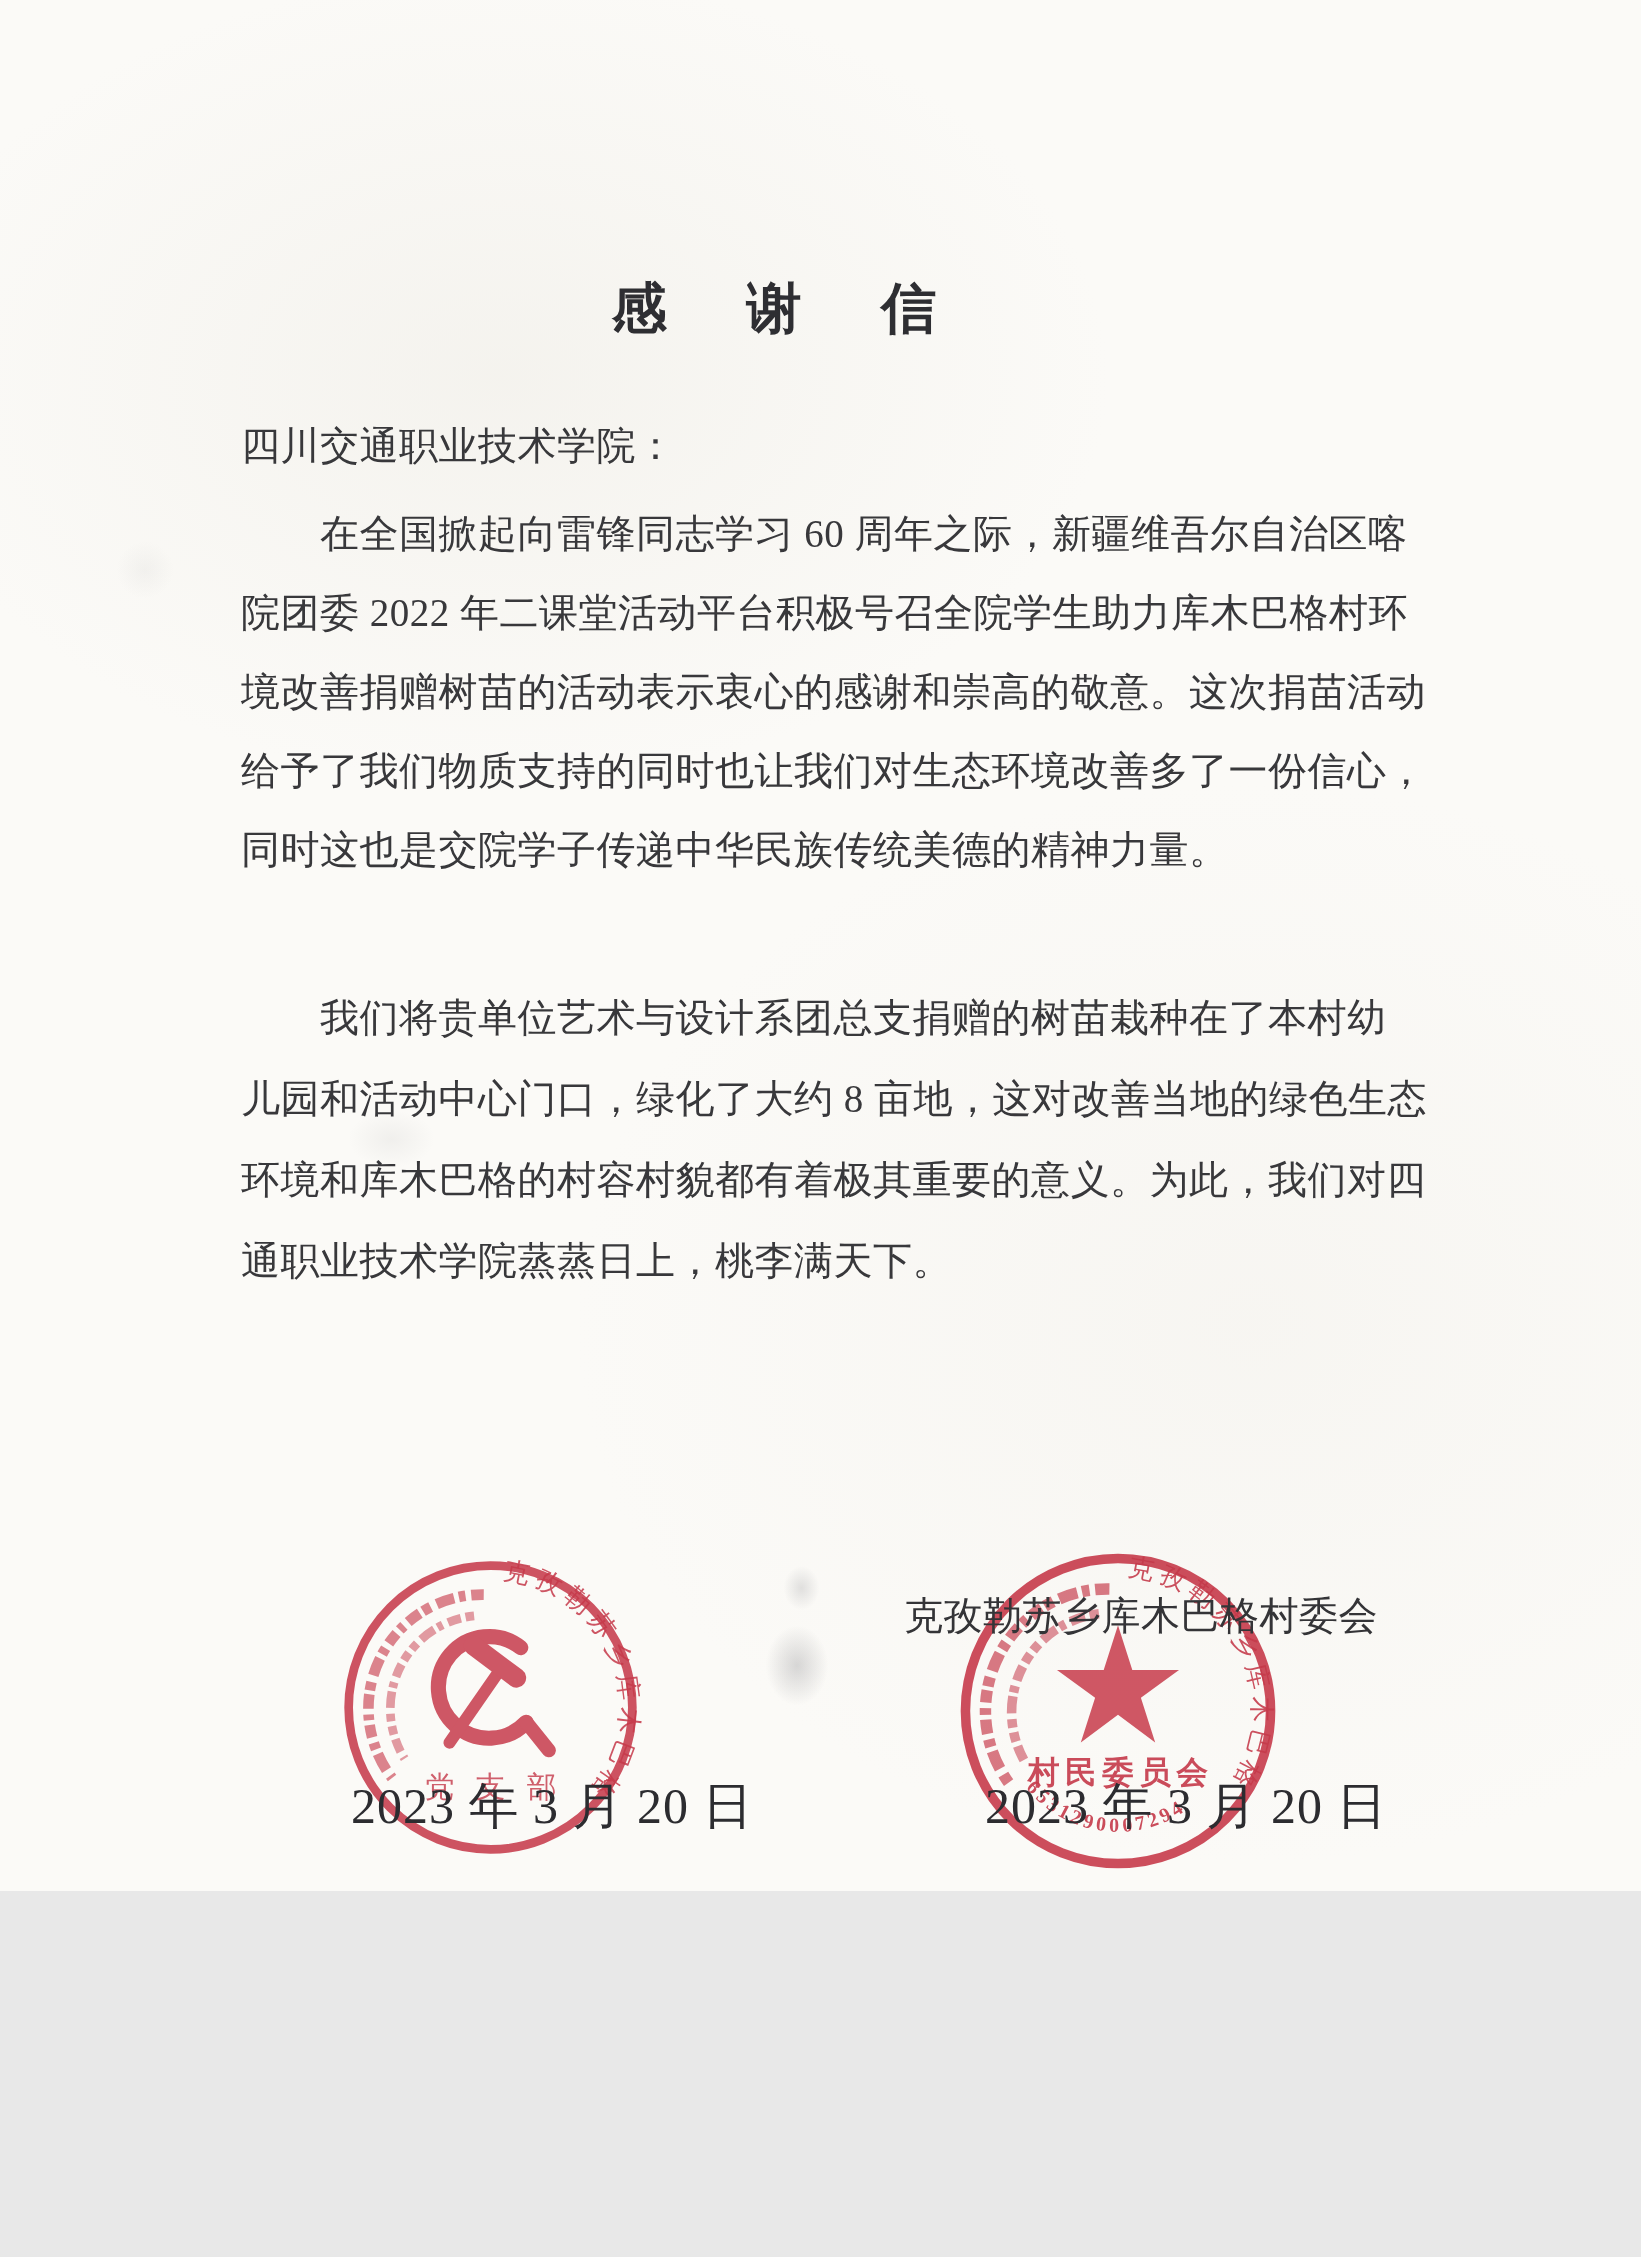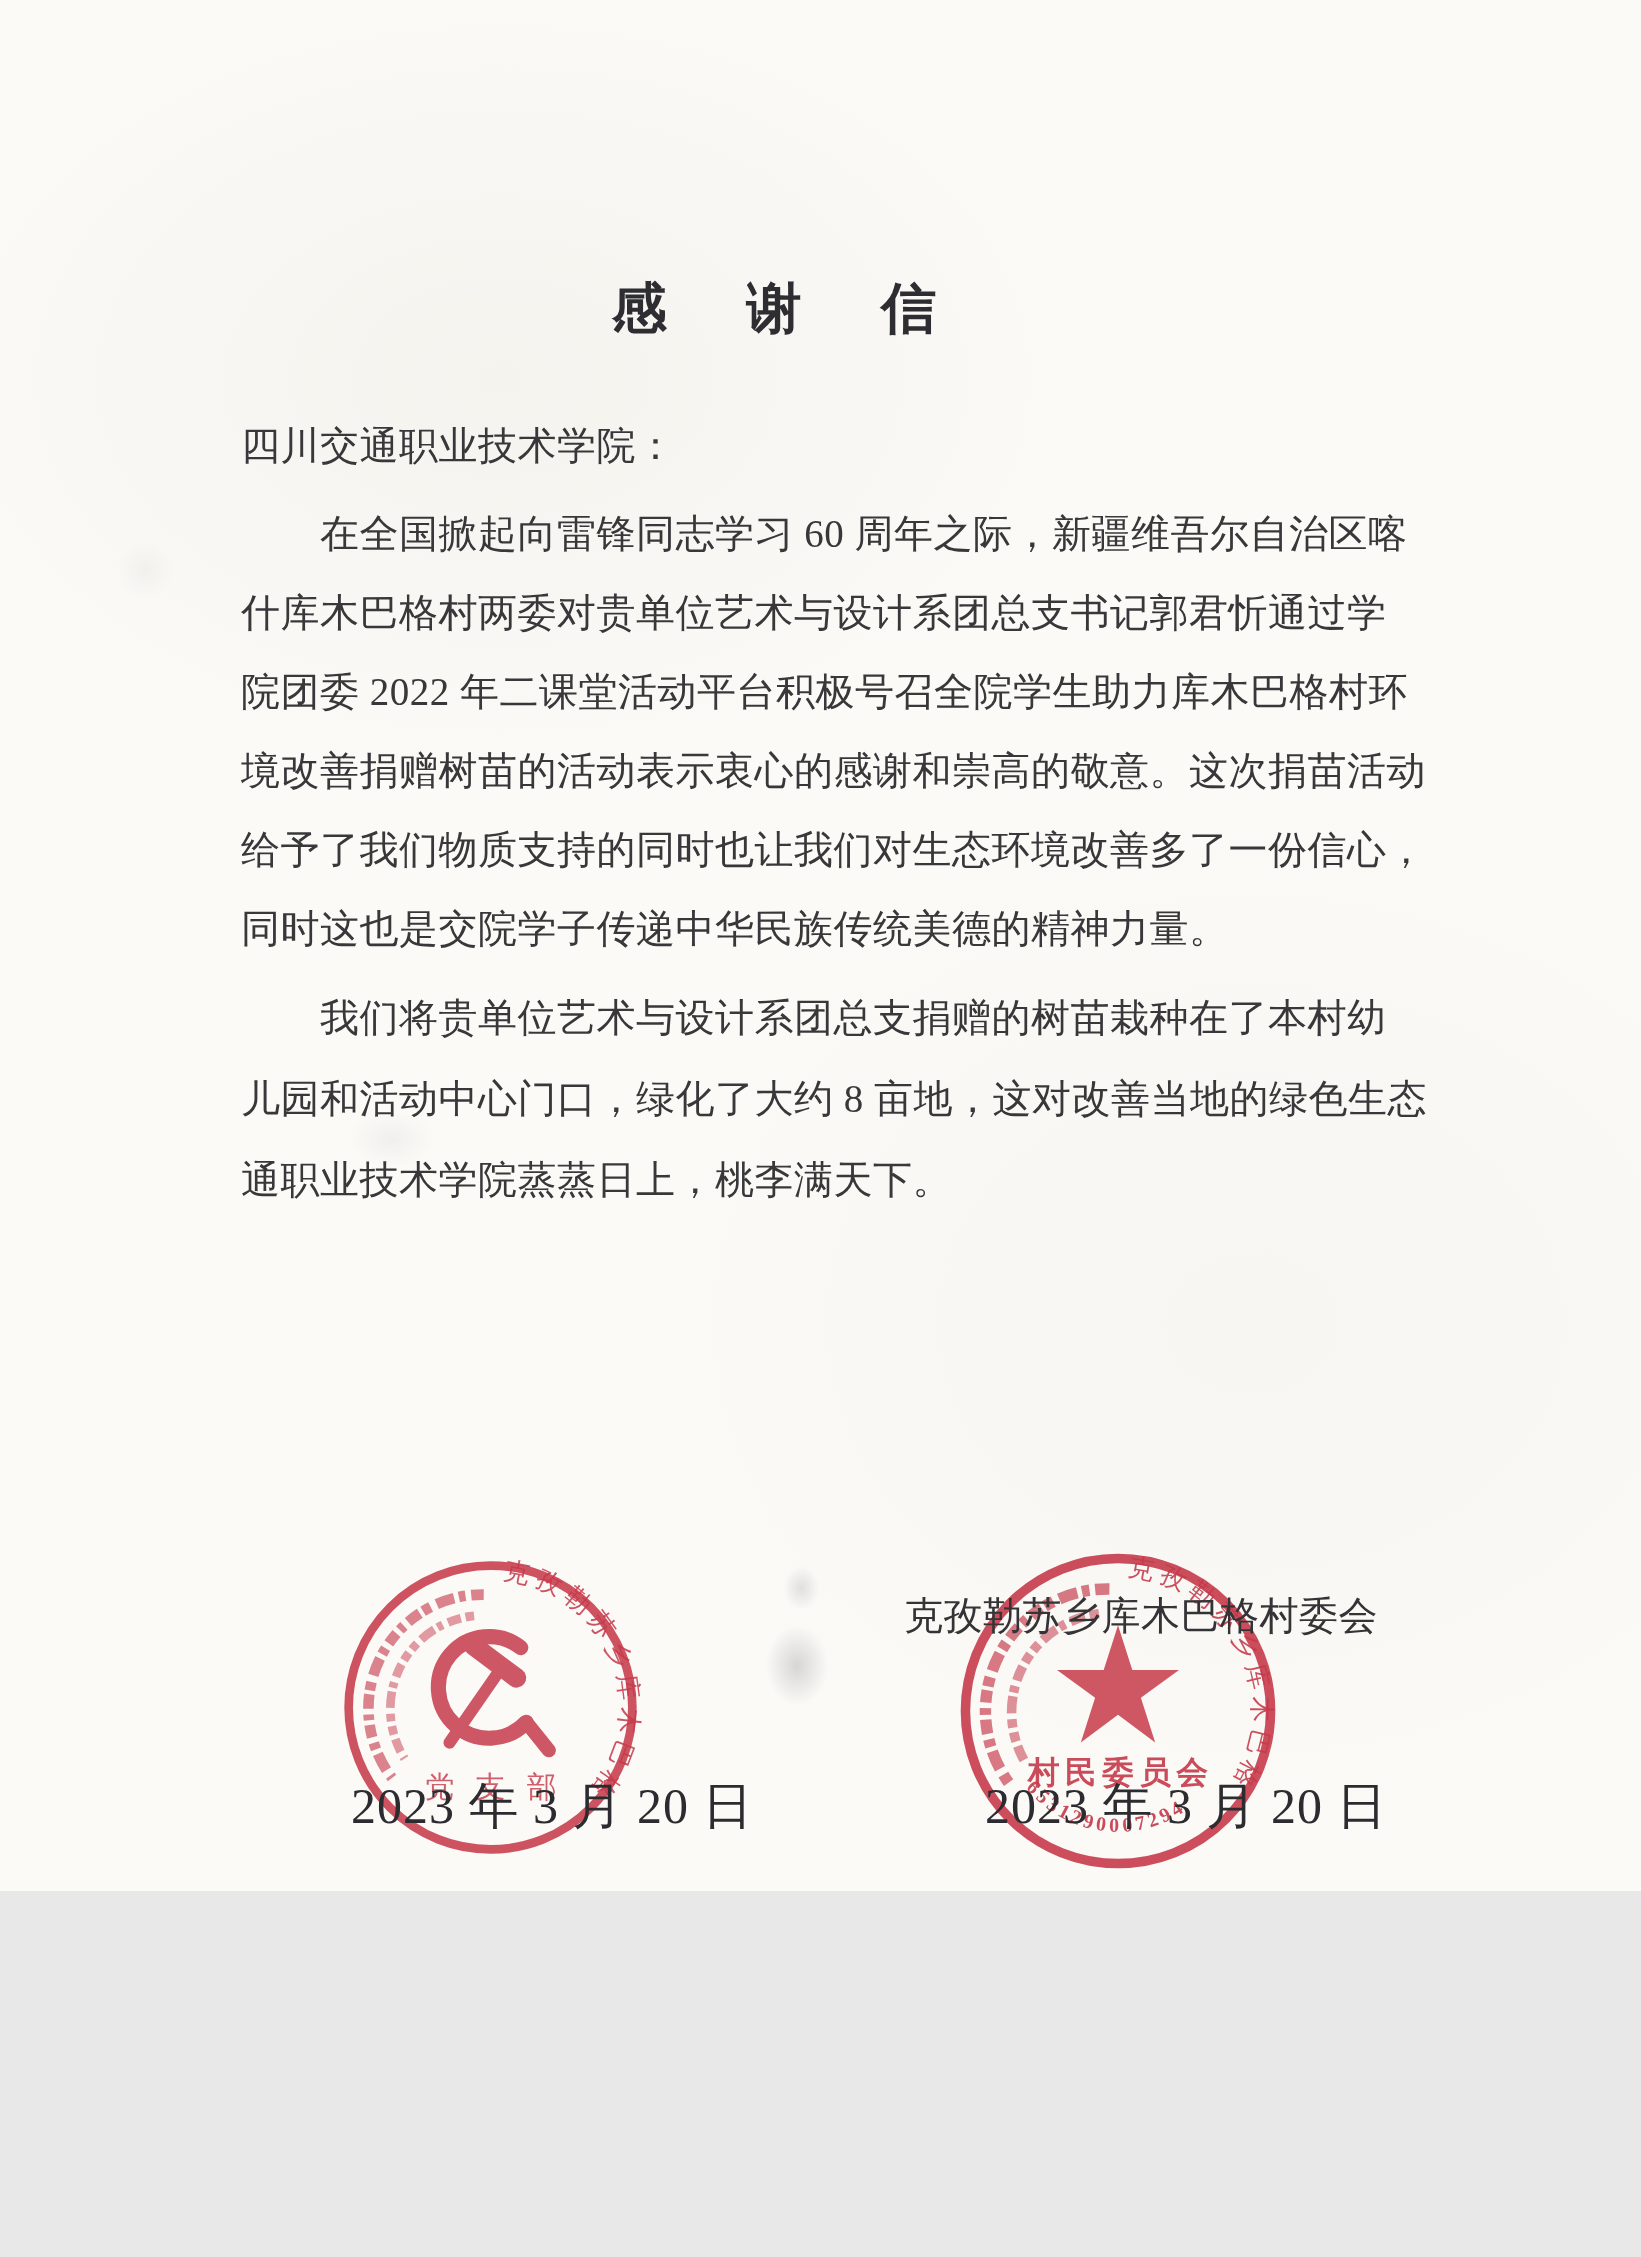--- a/index.html
+++ b/index.html
@@ -69,30 +69,30 @@
 <body>
 
 <div class="page">
 
   <div class="txt title">感 谢 信</div>
 
   <div class="txt salutation">四川交通职业技术学院：</div>
 
   <div class="para para1">
     <div class="line first">在全国掀起向雷锋同志学习 60 周年之际，新疆维吾尔自治区喀</div>
-    <div class="line">什库木巴格村两委对贵单位艺术与设计系团总支书记郭君忻通过学</div>
     <div class="line">院团委 2022 年二课堂活动平台积极号召全院学生助力库木巴格村环</div>
     <div class="line">境改善捐赠树苗的活动表示衷心的感谢和崇高的敬意。这次捐苗活动</div>
     <div class="line">给予了我们物质支持的同时也让我们对生态环境改善多了一份信心，</div>
     <div class="line">同时这也是交院学子传递中华民族传统美德的精神力量。</div>
   </div>
 
   <div class="para para2">
     <div class="line first">我们将贵单位艺术与设计系团总支捐赠的树苗栽种在了本村幼</div>
     <div class="line">儿园和活动中心门口，绿化了大约 8 亩地，这对改善当地的绿色生态</div>
+    <div class="line">环境和库木巴格的村容村貌都有着极其重要的意义。为此，我们对四</div>
     <div class="line">通职业技术学院蒸蒸日上，桃李满天下。</div>
   </div>
 
   <div class="txt sig sig-right">克孜勒苏乡库木巴格村委会</div>
 
   <div class="txt date date-left">2023 年 3 月 20 日</div>
   <div class="txt date date-right">2023 年 3 月 20 日</div>
 
   <div class="stamp stamp-left">
     <svg viewBox="0 0 314 314">

